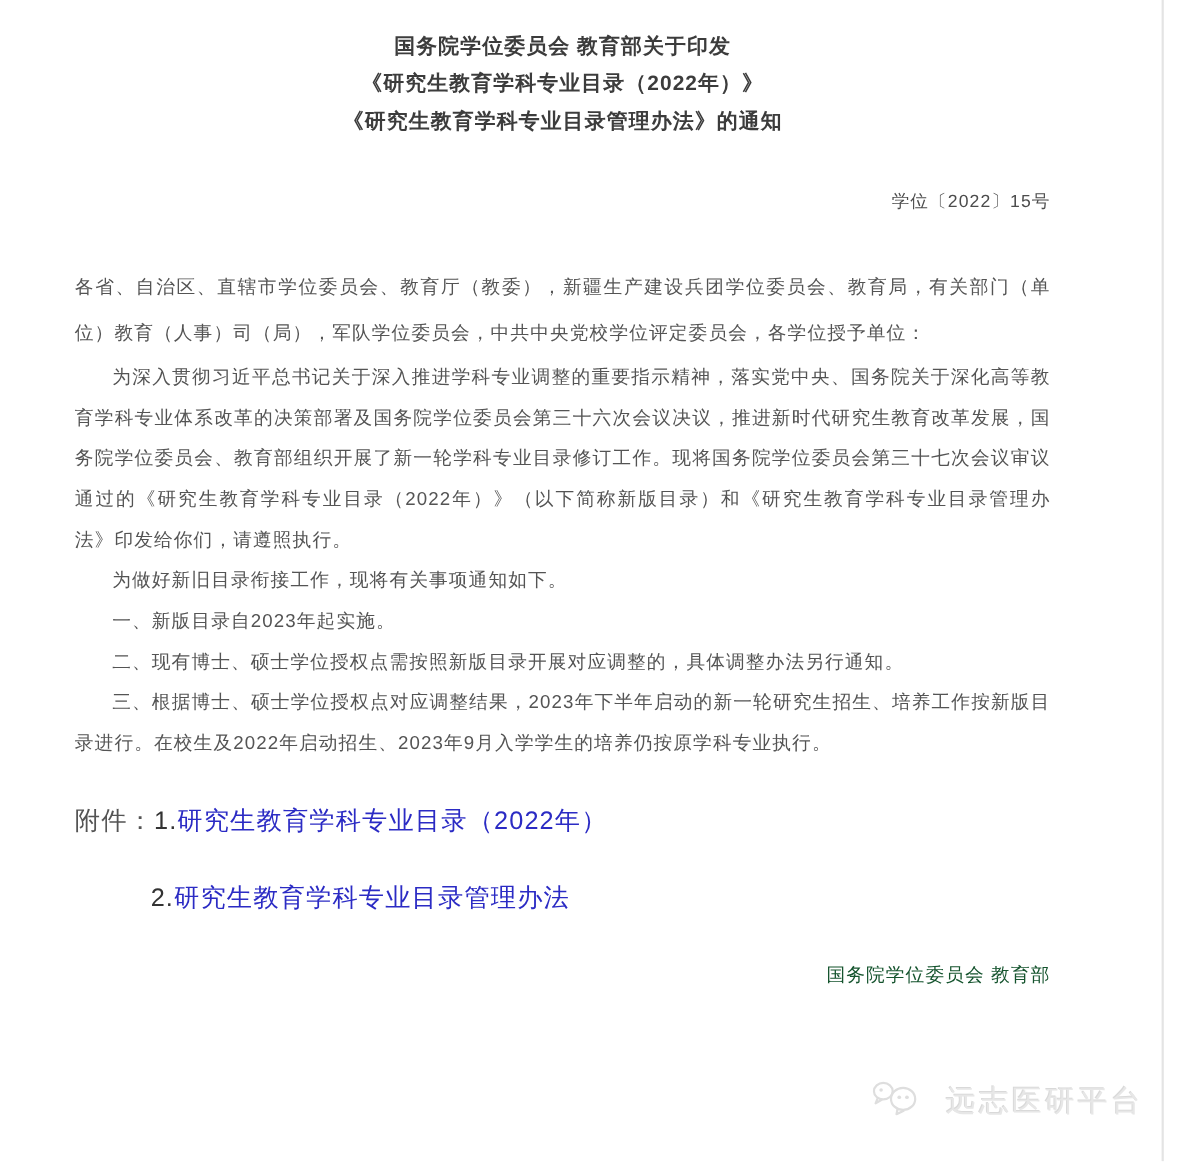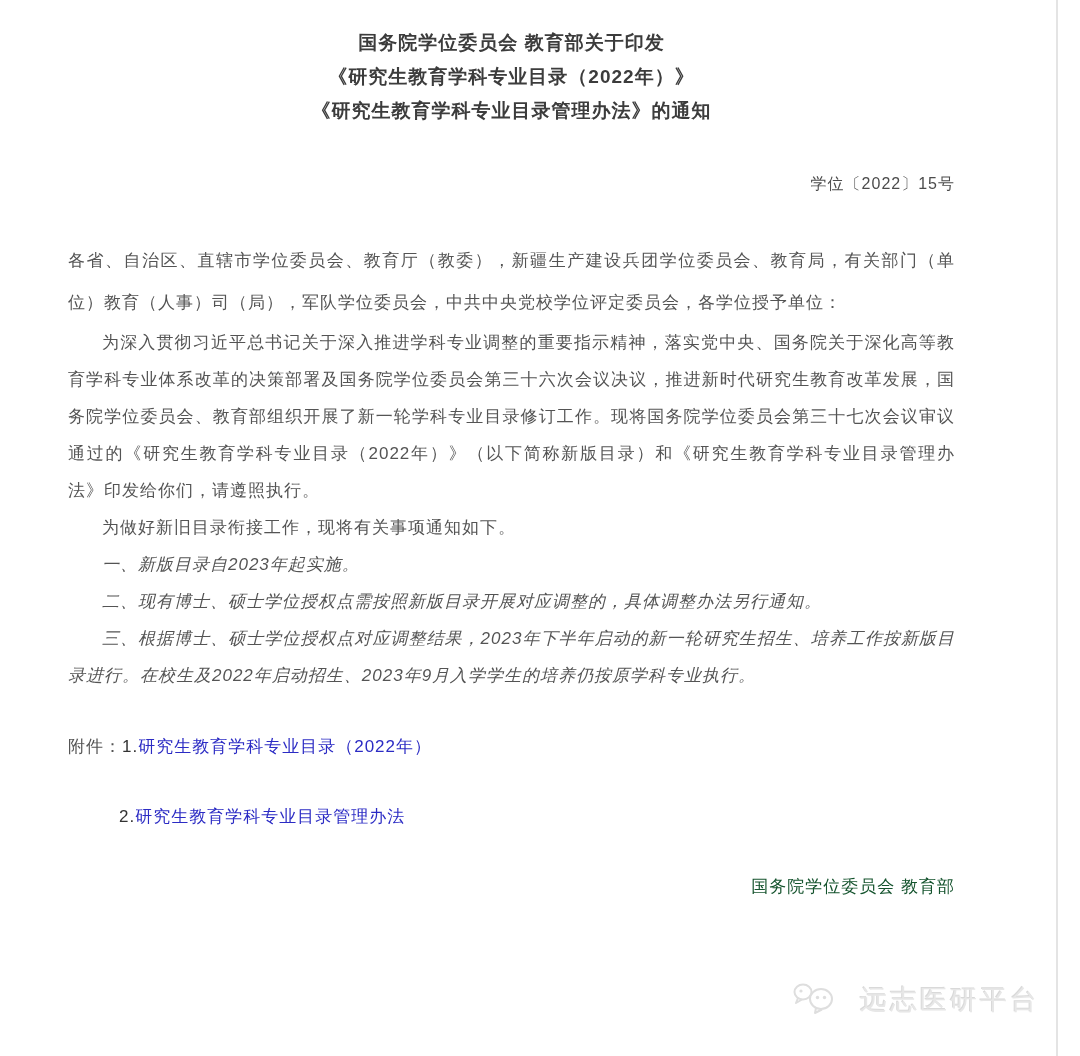--- a/index.html
+++ b/index.html
@@ -46,24 +46,24 @@
     margin: 0;
     font-size: 17px;
     line-height: 37px;
     letter-spacing: 1px;
     text-align: justify;
     color: #545454;
   }
   p.indent { text-indent: 2em; }
   .mt-p1 { margin-top: 22px; }
   .mt-p2 { margin-top: 26px; }
-  .mt-item { margin-top: 33px; font-style: italic; }
+  .mt-item { margin-top: 33px; }
   .attachments {
     margin-top: 34px;
-    font-size: 17px;
+    font-size: 23px;
     line-height: 37px;
     letter-spacing: 1px;
     color: #545454;
   }
   .att-row { white-space: nowrap; }
   .att-row.second { margin-top: 33px; padding-left: 3em; }
   .attachments .att-label { color: #545454; }
   .attachments .att-num { color: #333333; }
   a.att-link {
     color: #2b2bc4;

